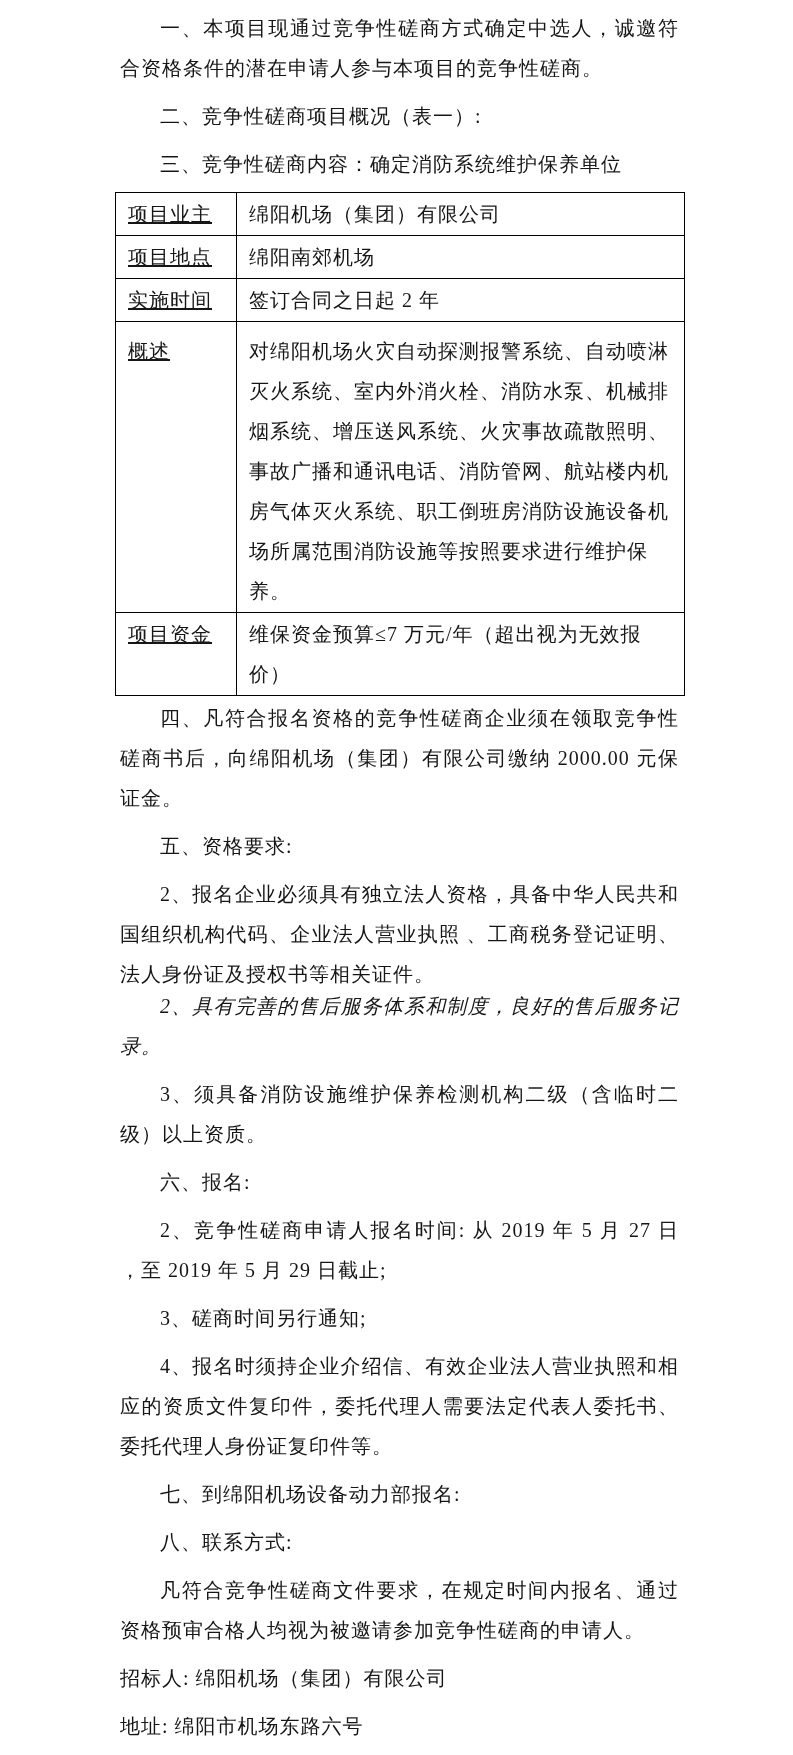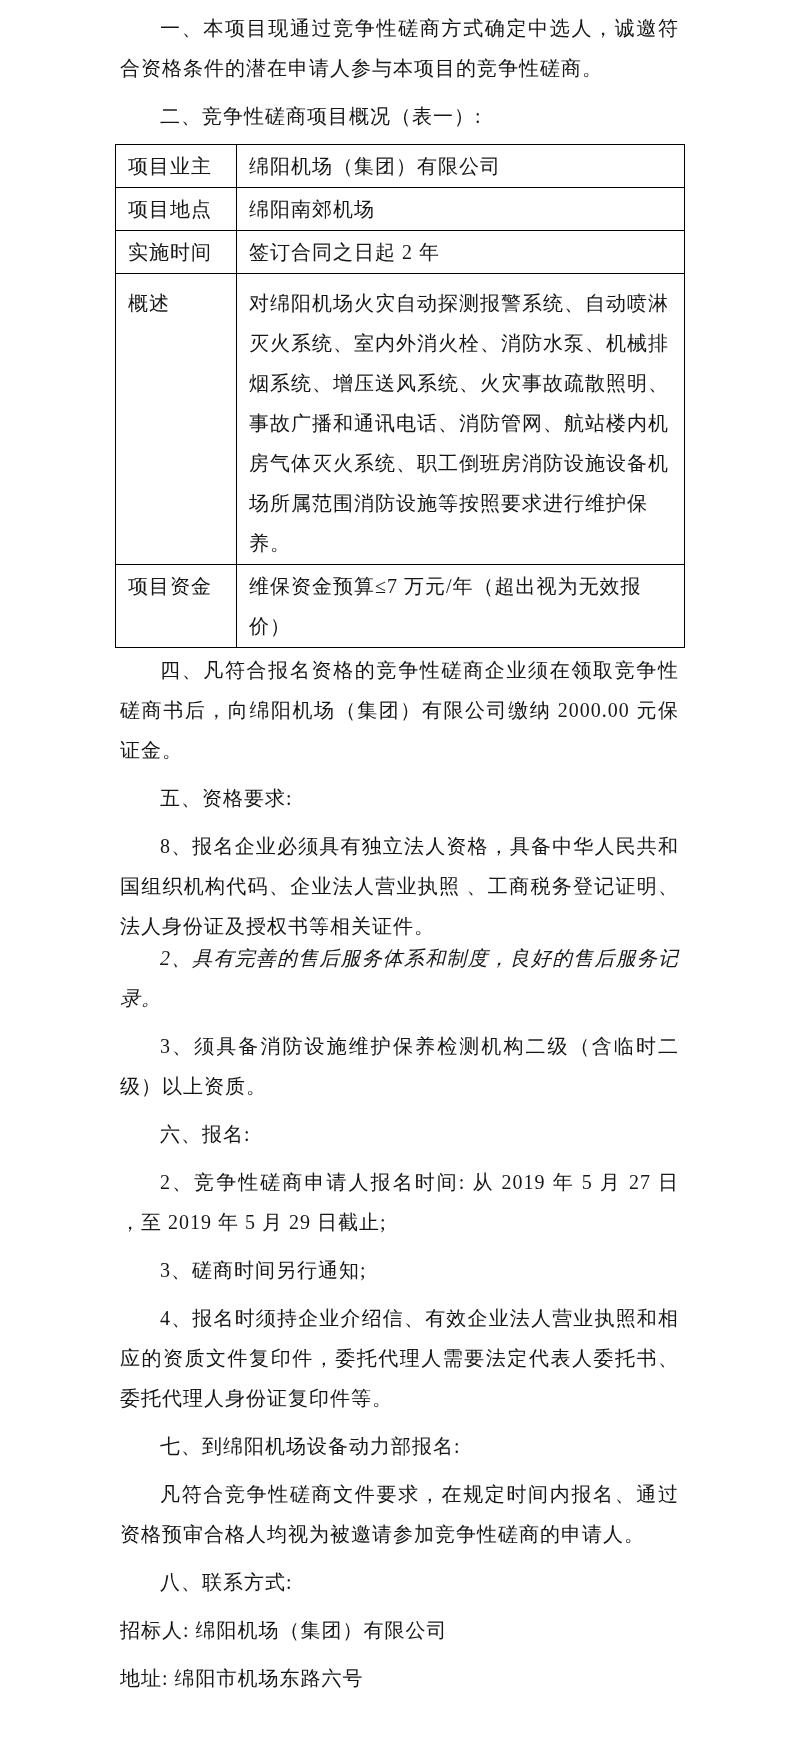--- a/index.html
+++ b/index.html
@@ -30,30 +30,31 @@
     margin: 3px 0 2px 3px;
   }
   table.overview td {
     border: 1px solid #000000;
     vertical-align: top;
     font-size: 20px;
     line-height: 40px;
     letter-spacing: 1px;
     padding: 1px 6px 1px 12px;
   }
-  td.lbl { width: 102px; }
+  td.lbl { width: 102px; text-decoration: underline; }
   tr.tall td { padding-top: 9px; }
 </style>
 </head>
 <body>
 
 <div class="page">
 
   <p class="ind">一、本项目现通过竞争性磋商方式确定中选人，诚邀符合资格条件的潜在申请人参与本项目的竞争性磋商。</p>
   <p class="ind">二、竞争性磋商项目概况（表一）:</p>
+  <p class="ind">三、竞争性磋商内容：确定消防系统维护保养单位</p>
 
   <table class="overview">
     <tbody>
       <tr>
         <td class="lbl">项目业主</td>
         <td>绵阳机场（集团）有限公司</td>
       </tr>
       <tr>
         <td class="lbl">项目地点</td>
         <td>绵阳南郊机场</td>
@@ -68,27 +69,27 @@
       </tr>
       <tr>
         <td class="lbl">项目资金</td>
         <td>维保资金预算≤7 万元/年（超出视为无效报价）</td>
       </tr>
     </tbody>
   </table>
 
   <p class="ind sec">四、凡符合报名资格的竞争性磋商企业须在领取竞争性磋商书后，向绵阳机场（集团）有限公司缴纳 2000.00 元保证金。</p>
   <p class="ind sec">五、资格要求:</p>
-  <p class="ind sec">8、报名企业必须具有独立法人资格，具备中华人民共和国组织机构代码、企业法人营业执照 、工商税务登记证明、法人身份证及授权书等相关证件。</p>
+  <p class="ind sec">2、报名企业必须具有独立法人资格，具备中华人民共和国组织机构代码、企业法人营业执照 、工商税务登记证明、法人身份证及授权书等相关证件。</p>
   <p class="ind tight">2、具有完善的售后服务体系和制度，良好的售后服务记录。</p>
   <p class="ind sec">3、须具备消防设施维护保养检测机构二级（含临时二级）以上资质。</p>
   <p class="ind sec">六、报名:</p>
   <p class="ind sec">2、竞争性磋商申请人报名时间: 从 2019 年 5 月 27 日 ，至 2019 年 5 月 29 日截止;</p>
   <p class="ind sec">3、磋商时间另行通知;</p>
   <p class="ind sec">4、报名时须持企业介绍信、有效企业法人营业执照和相应的资质文件复印件，委托代理人需要法定代表人委托书、委托代理人身份证复印件等。</p>
   <p class="ind sec">七、到绵阳机场设备动力部报名:</p>
+  <p class="ind sec">八、联系方式:</p>
   <p class="ind sec">凡符合竞争性磋商文件要求，在规定时间内报名、通过资格预审合格人均视为被邀请参加竞争性磋商的申请人。</p>
-  <p class="ind sec">八、联系方式:</p>
 
   <p class="sec contact-line">招标人: 绵阳机场（集团）有限公司</p>
   <p class="sec contact-line">地址: 绵阳市机场东路六号</p>
 
 </div>
 
 </body></html>

